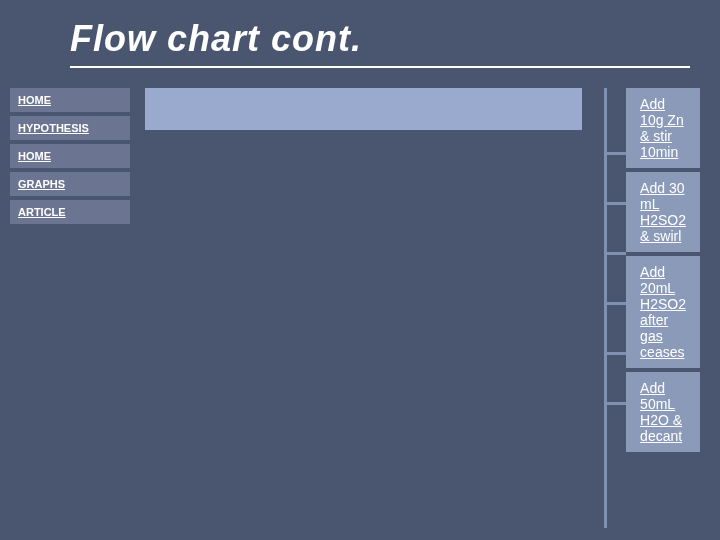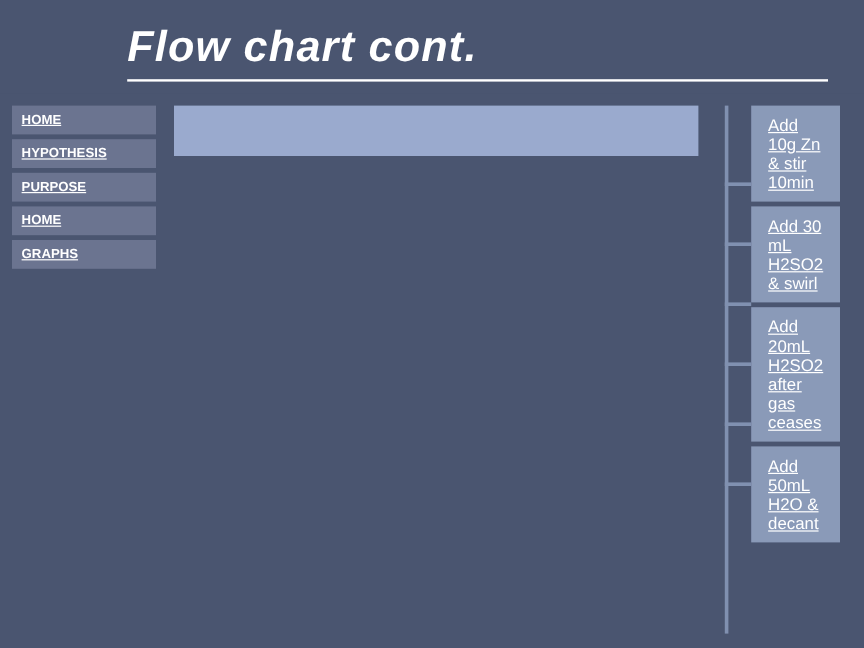--- a/index.html
+++ b/index.html
@@ -31,21 +31,21 @@
       top: 0;
       left: 0;
       right: 0;
       bottom: 0;
       background: #4a5570;
     }
 
     
     .title-section {
       background: #4a5570;
-      padding: 18px 30px 10px 106px;
+      padding: 18px 30px 10px 70px;
     }
 
     .page-title {
       color: white;
       font-size: 36px;
       font-weight: bold;
       font-style: italic;
       letter-spacing: 1px;
     }
 
@@ -150,23 +150,23 @@
     <h1 class="page-title">Flow chart cont.</h1>
     <div class="title-underline"></div>
   </div>
 
   <div class="main-layout">
 
     <div class="sidebar">
 
     <div class="nav-item">HOME</div>
         <div class="nav-item">HYPOTHESIS</div>
-        <div class="nav-item">PURPOSE</div>
         <div class="nav-item">HOME</div>
         <div class="nav-item">GRAPHS</div>
+        <div class="nav-item">ARTICLE</div>
       </div>
 
     <div class="right-panel">
 
       <div style="height:42px; background:#9aaace; width:100%; margin-bottom:0;"></div>
 
       <div class="flow-visual">
 
         <div class="flow-left-connector">
           <div class="vline"></div>

